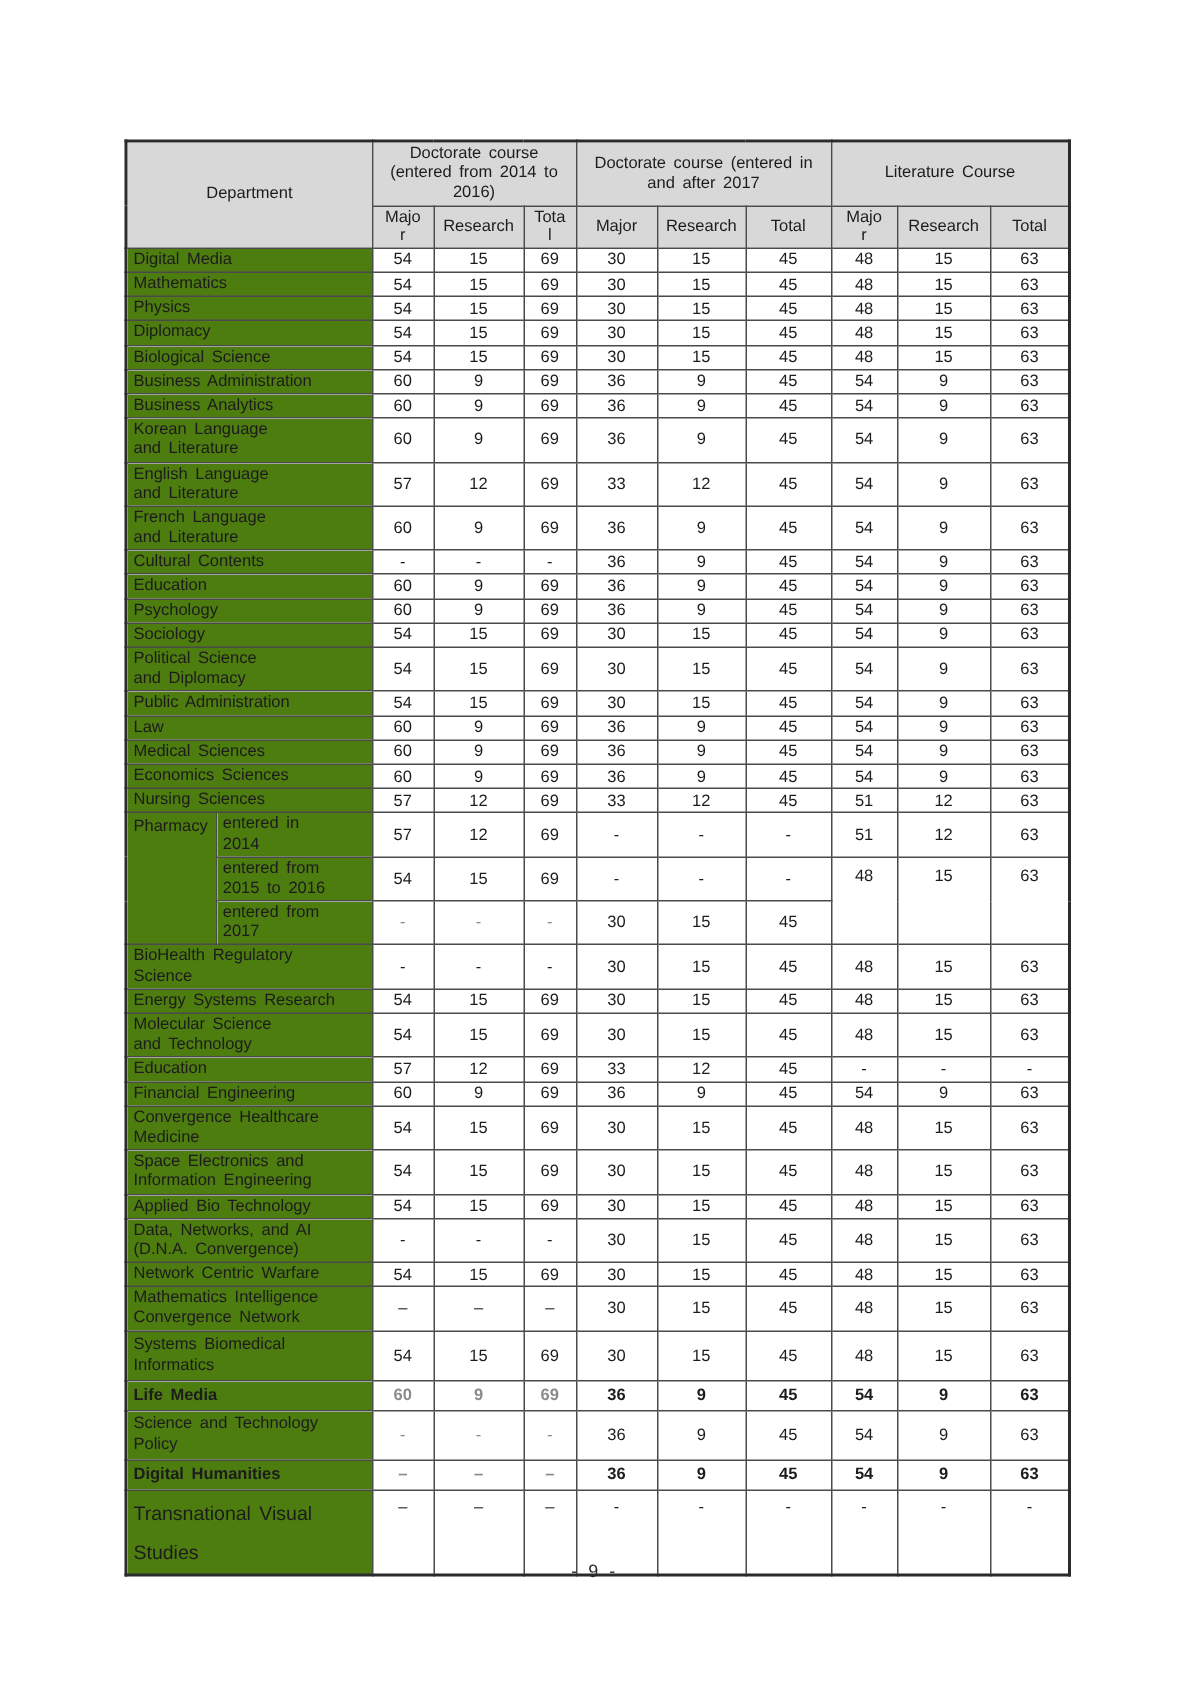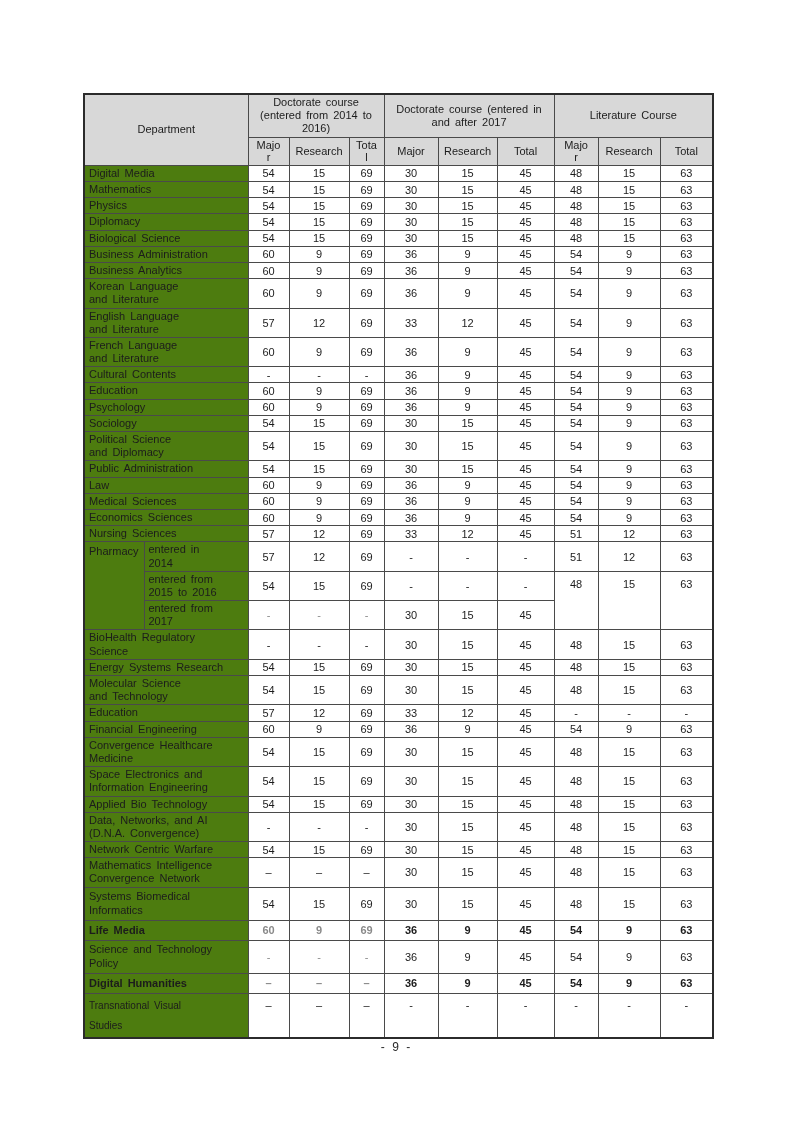--- a/index.html
+++ b/index.html
@@ -30,21 +30,21 @@
   }
   td.dept.top-dept { vertical-align:top; padding-top:3px; }
   td.val { text-align:center; vertical-align:middle; background:#fff; }
   td.val.top { vertical-align:top; padding-top:6px; }
   td.muted { color:#8a8a8a; }
   tr.rs-one  { height:16px; }
   tr.rs-two  { height:29px; }
   tr.rs-med  { height:20px;font-weight:bold; }
   tr.rs-tall { height:33px;padding-left:20px; }
   tr.rs-xl   { height:45px; }
-  tr.big td.dept { font-size:10px; line-height:2.0; vertical-align:top; padding-top:2px; }
+  tr.big td.dept { font-size:13px; line-height:2.0; vertical-align:top; padding-top:2px; }
   tr.big td.val  { vertical-align:top; padding-top:5px; }
   .footer {
     position:absolute; left:0; width:100%; top:1040px;
     text-align:center; font-size:12px; letter-spacing:2px; color:#2b2b2b;
   }
 </style>
 </head>
 <body>
 
 <div class="page">

